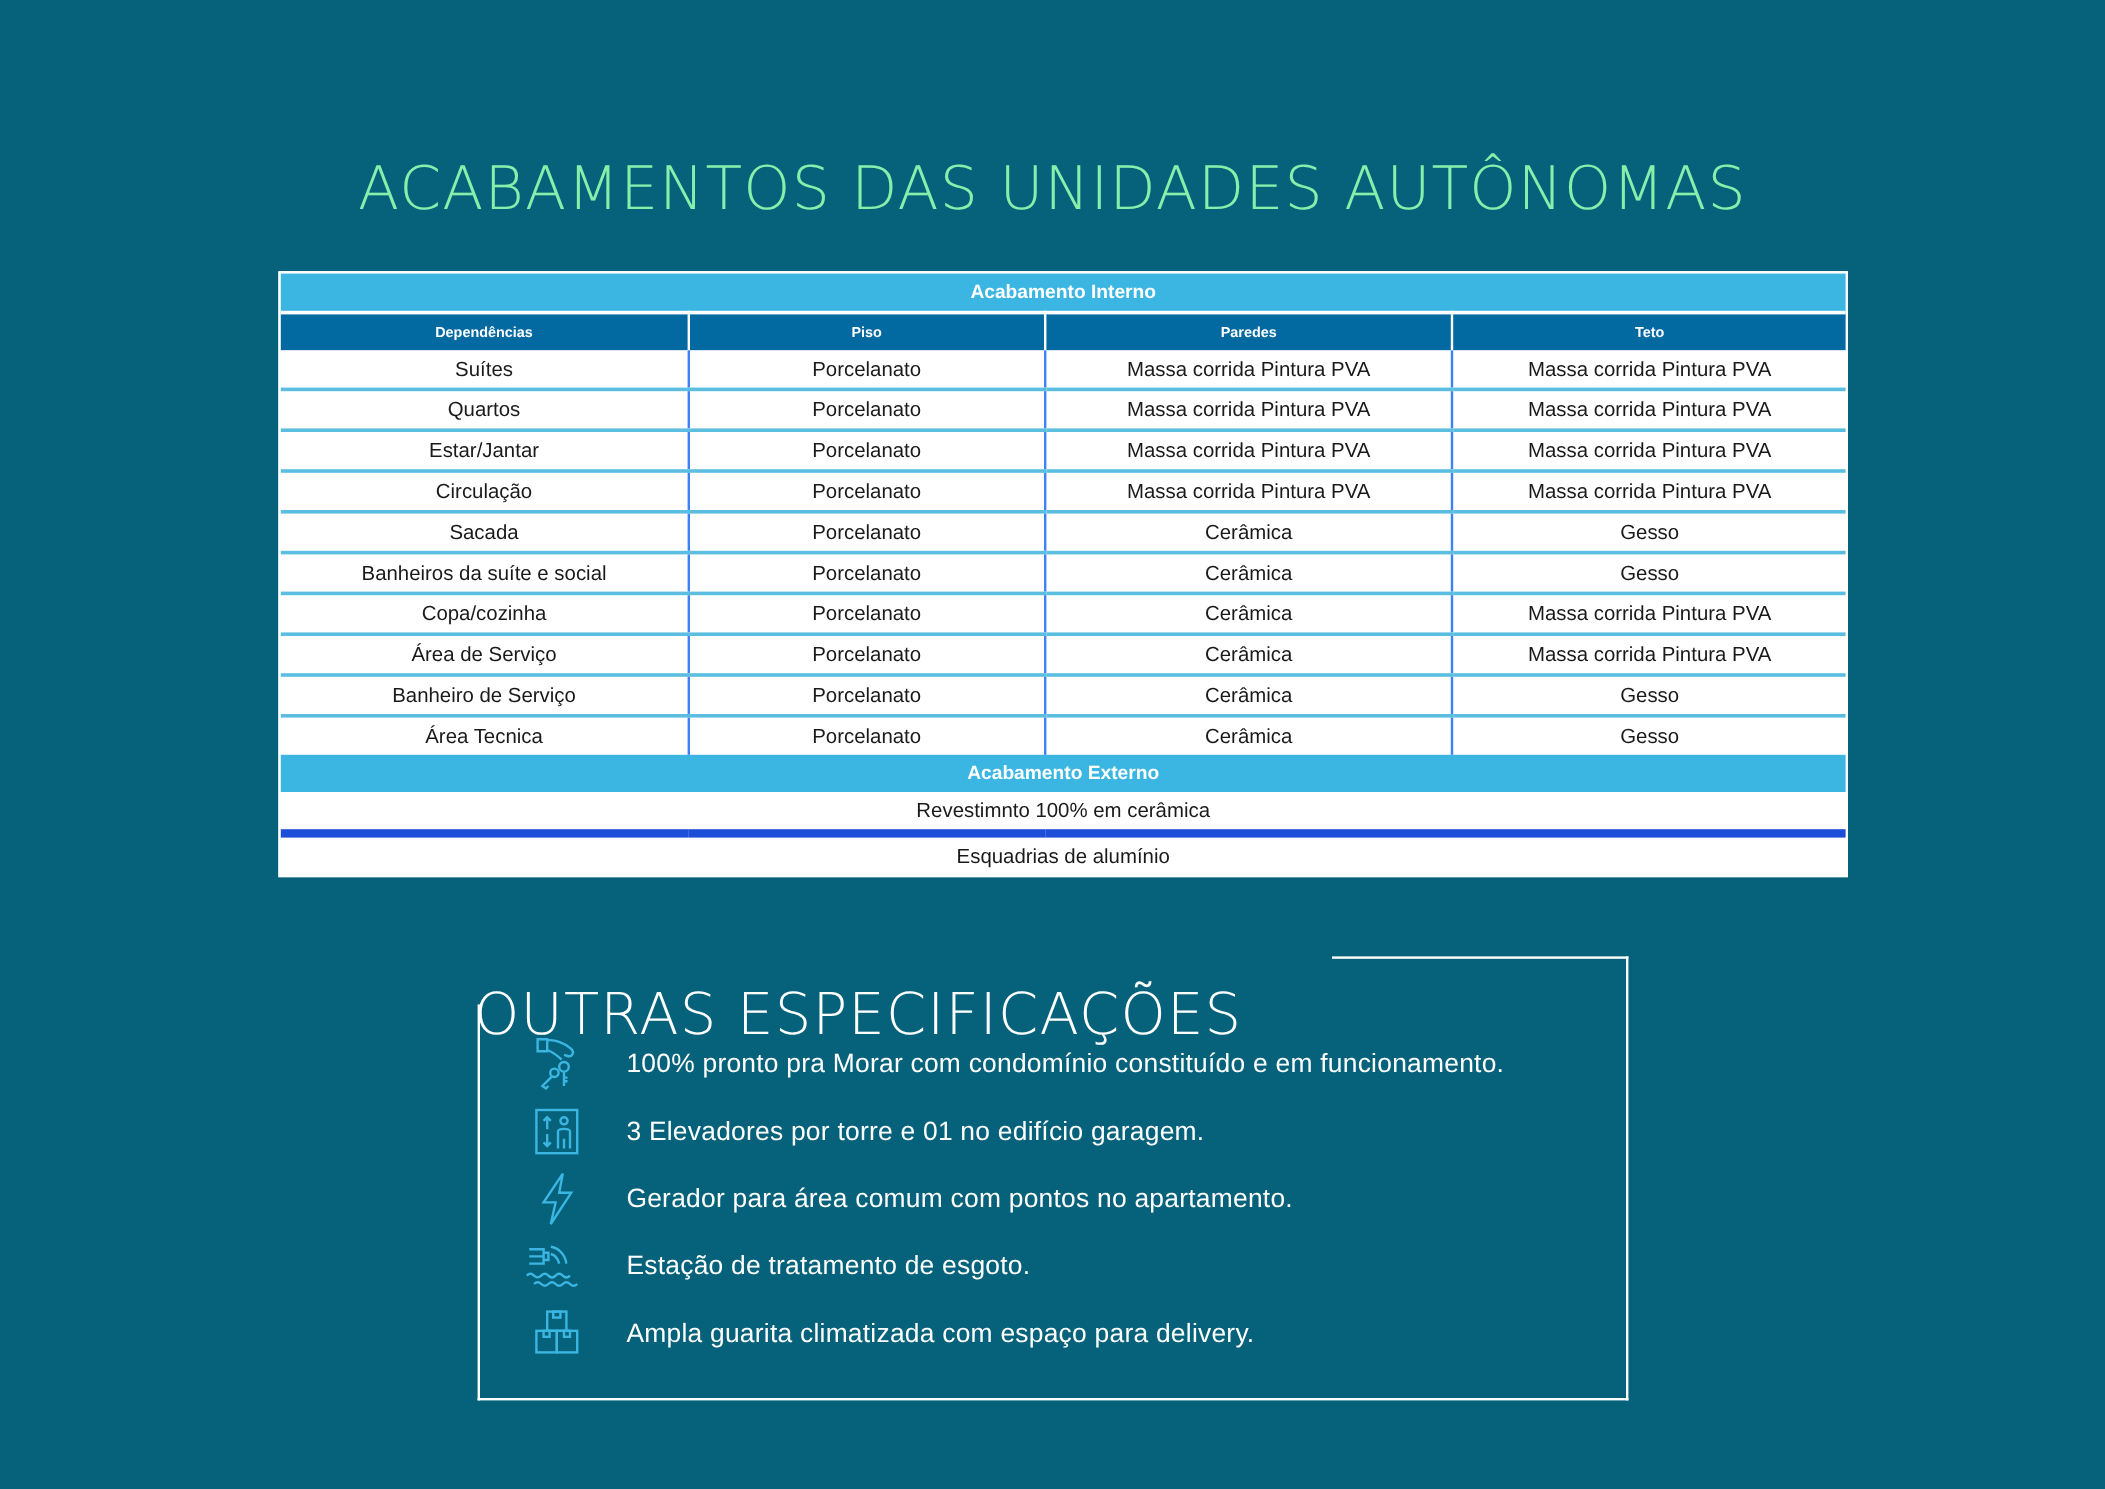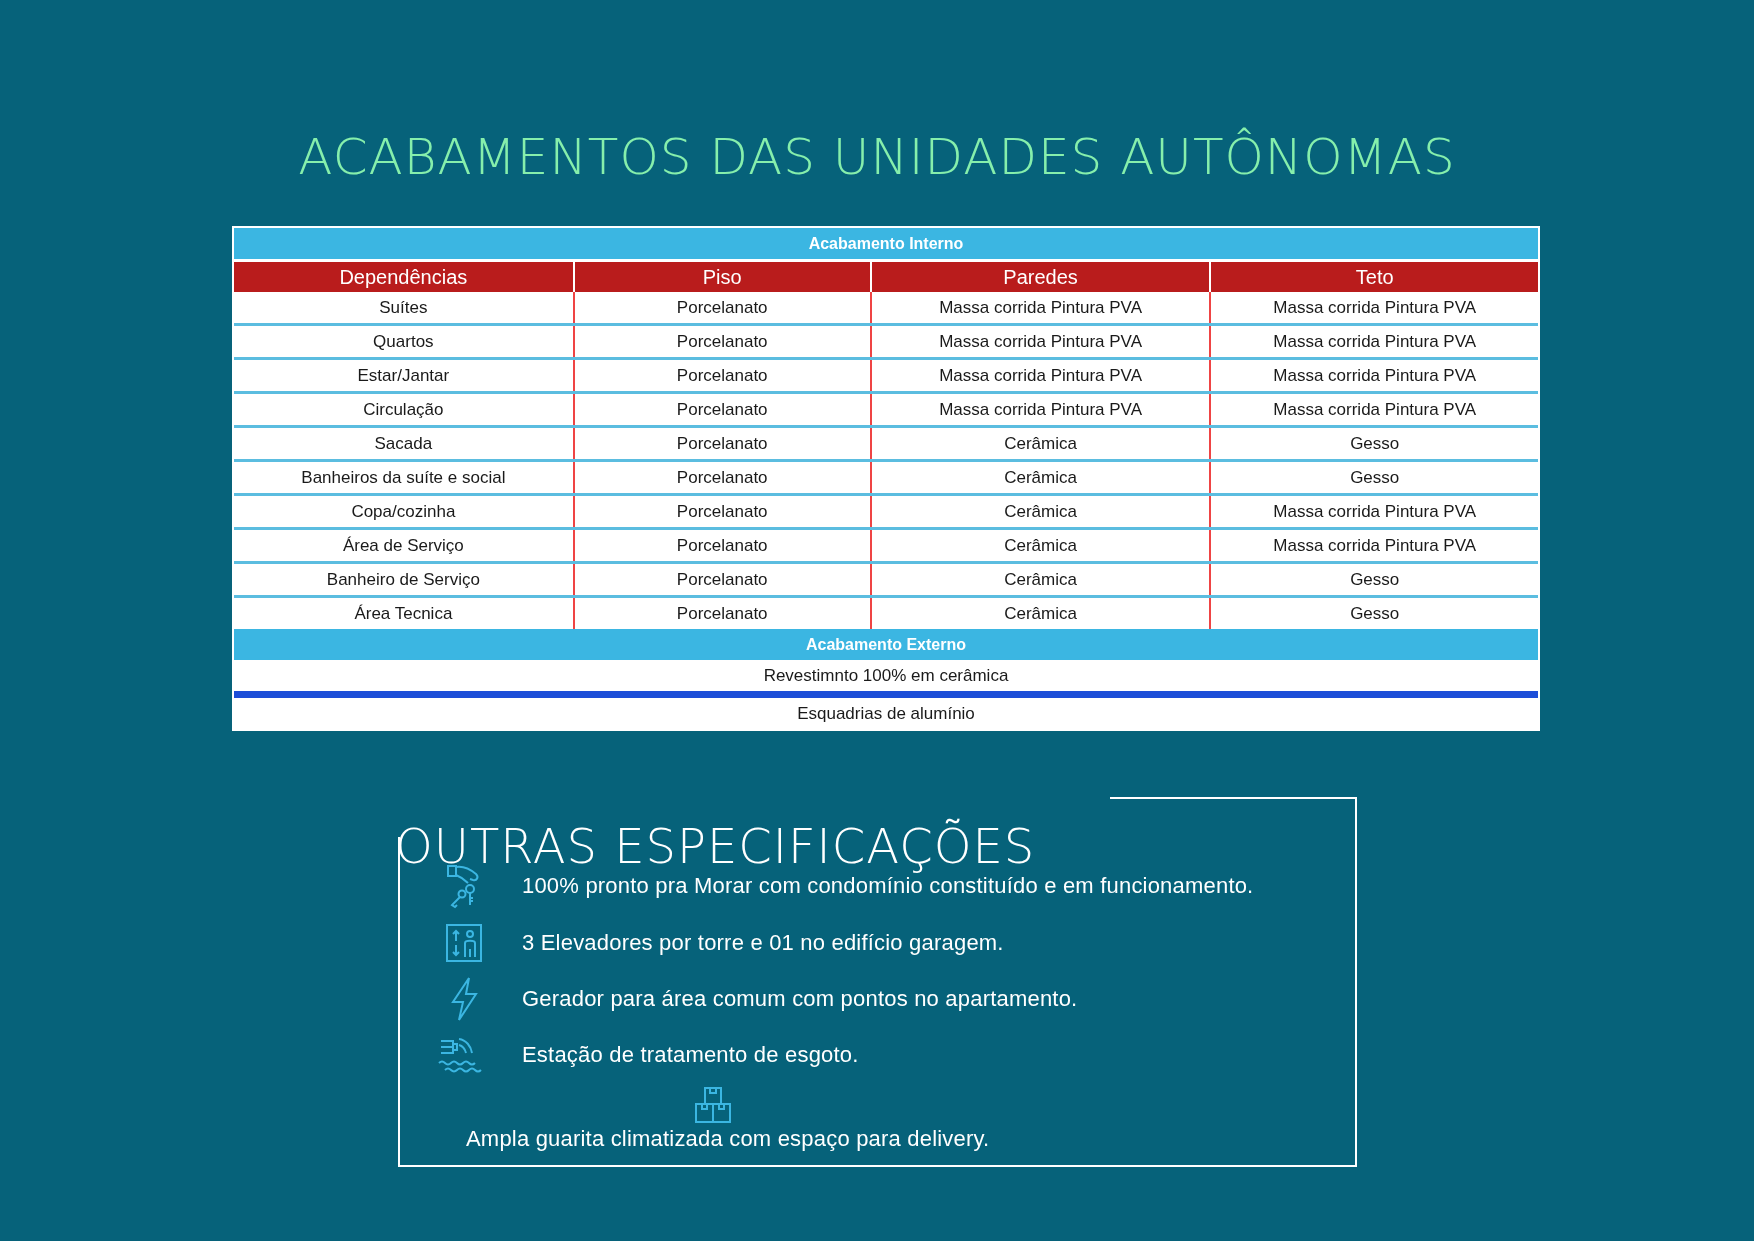--- a/index.html
+++ b/index.html
@@ -17,26 +17,26 @@
     border:2px solid #ffffff; box-sizing:border-box; background:#fff;
   }
   table { border-collapse:collapse; width:100%; table-layout:fixed; color:#1a1a1a; }
   col.c1 { width:334px; } col.c2 { width:292px; } col.c3 { width:334px; } col.c4 { width:322px; }
   td, th { text-align:center; vertical-align:middle; font-size:17px; padding:0; height:31px; }
   tr.section th {
     background:#3bb6e2; color:#fff; font-weight:bold; font-size:16px; height:31px;
     border-bottom:3px solid #ffffff;
   }
   tr.colhead th {
-    background:#b91c1c; color:#fff; font-weight:normal; font-size:20px; height:30px;
+    background:#0369a1; color:#fff; font-weight:bold; font-size:12px; height:30px;
     border-left:2px solid #ffffff;
   }
   tr.colhead th:first-child { border-left:none; }
   tbody.rows td {
-    background:#fff; border-top:3px solid #5bbde0; border-left:2px solid #ef4444;
+    background:#fff; border-top:3px solid #5bbde0; border-left:2px solid #3b82f6;
   }
   tbody.rows td:first-child { border-left:none; }
   tbody.rows tr:first-child td { border-top:none; }
   tr.ext-section th { border-bottom:none; }
   tbody.ext td { background:#fff; border-top:7px solid #1d4ed8; height:31px; font-size:17px; }
   tbody.ext tr:first-child td { border-top:none; }
 
   .specs-title {
     position:absolute; left:395px; top:818px; font-family:"DejaVu Sans", sans-serif;
     font-weight:200; font-size:48px; letter-spacing:1px; color:#fff; white-space:nowrap;
@@ -203,21 +203,21 @@
       <path d="M4 12 h12 M16 9 h4 v6 h-4"></path>
       <path d="M22 10 c4 1 6 4 7 8"></path>
       <path d="M22 4 c7 1 12 7 13 14"></path>
       <path d="M2 28 q3 -3 6 0 t6 0 t6 0 t6 0 t6 0 t6 0"></path>
       <path d="M8 35 q3 -3 6 0 t6 0 t6 0 t6 0 t6 0 t6 0"></path>
     </svg>
   </span>
   <span class="spec-text">Estação de tratamento de esgoto.</span>
 </div>
 
-<div class="spec-item" style="top:1086px;flex-direction:column;">
+<div class="spec-item" style="top:1086px;">
   <span class="spec-icon">
     <svg width="40" height="40" viewBox="0 0 40 40">
       <rect x="12" y="2" width="16" height="16"></rect>
       <rect x="17" y="2" width="6" height="5"></rect>
       <rect x="3" y="18" width="17" height="18"></rect>
       <rect x="20" y="18" width="17" height="18"></rect>
       <rect x="9" y="18" width="5" height="5"></rect>
       <rect x="26" y="18" width="5" height="5"></rect>
     </svg>
   </span>

